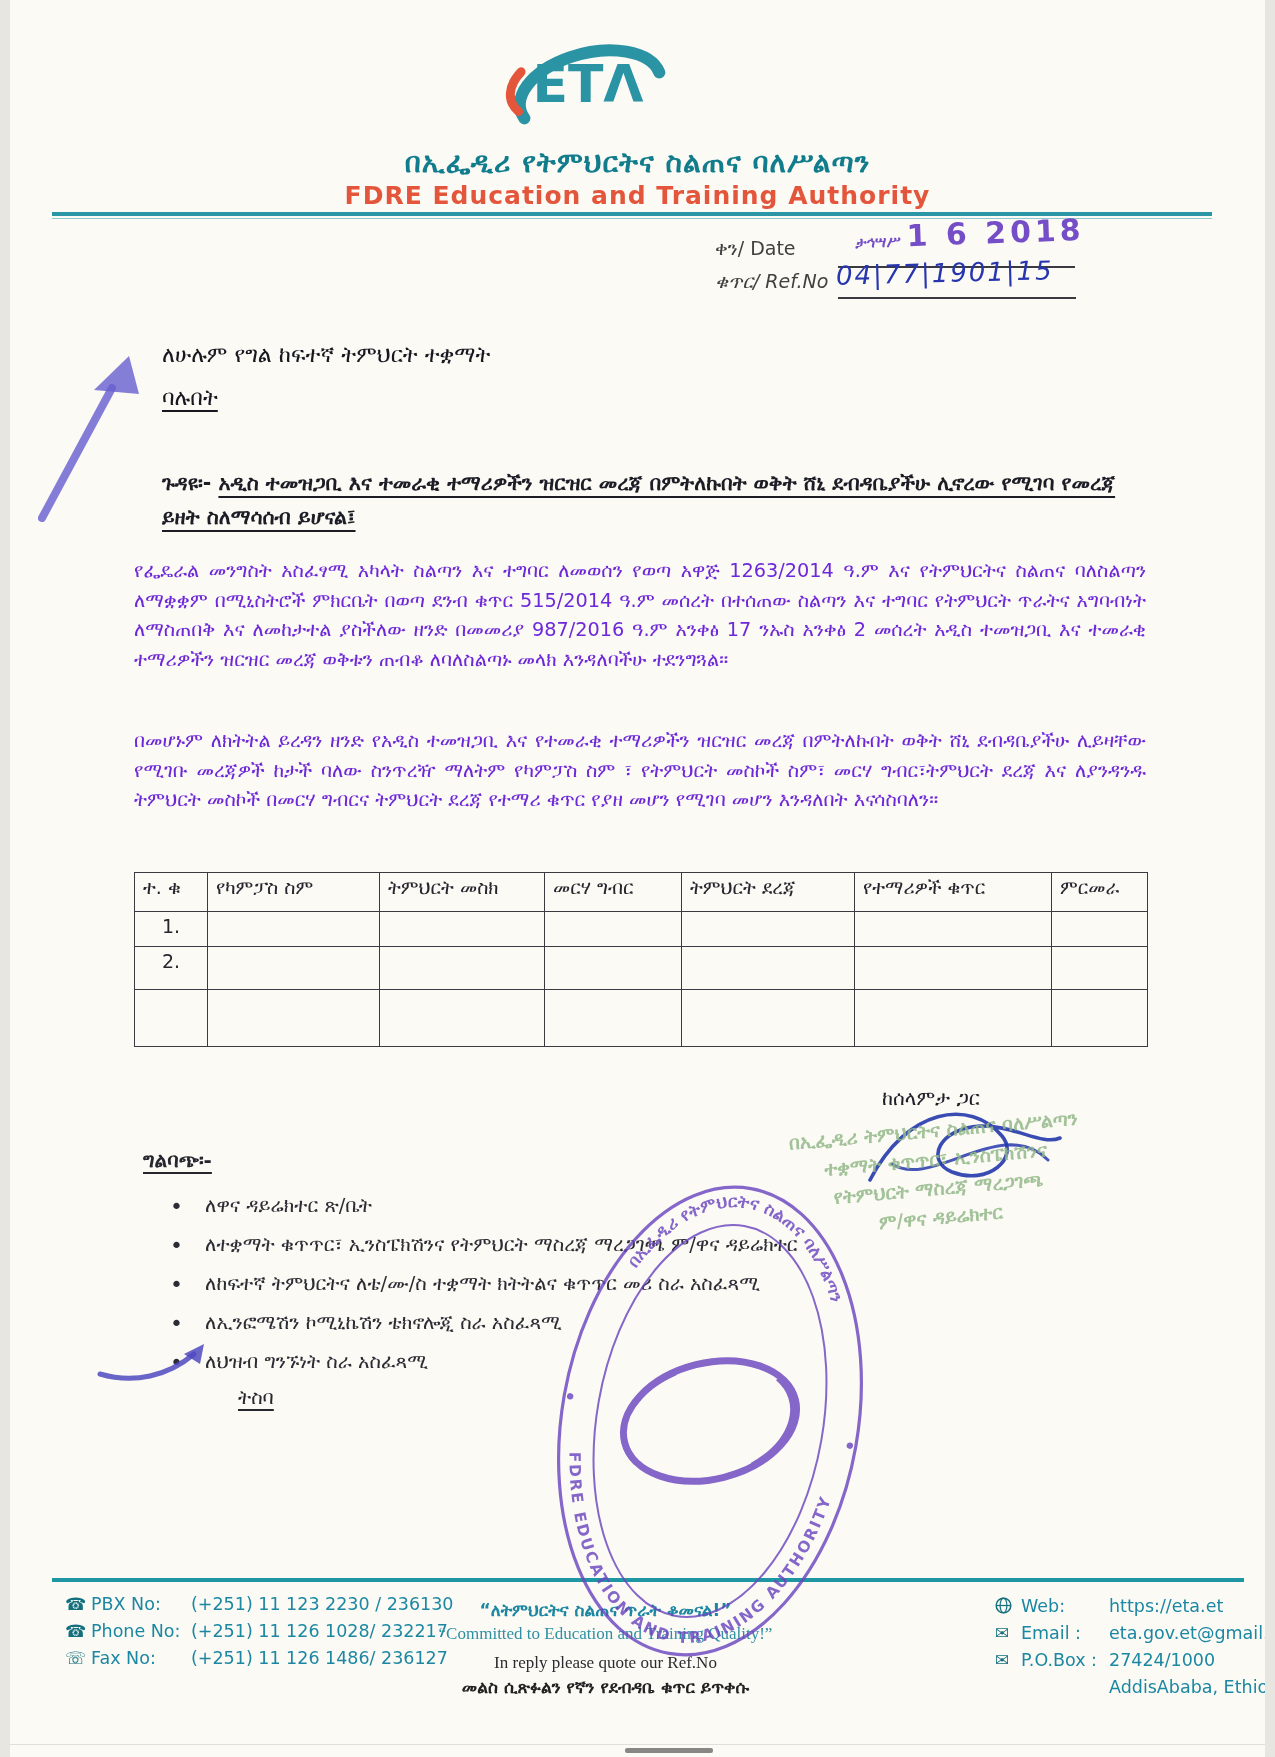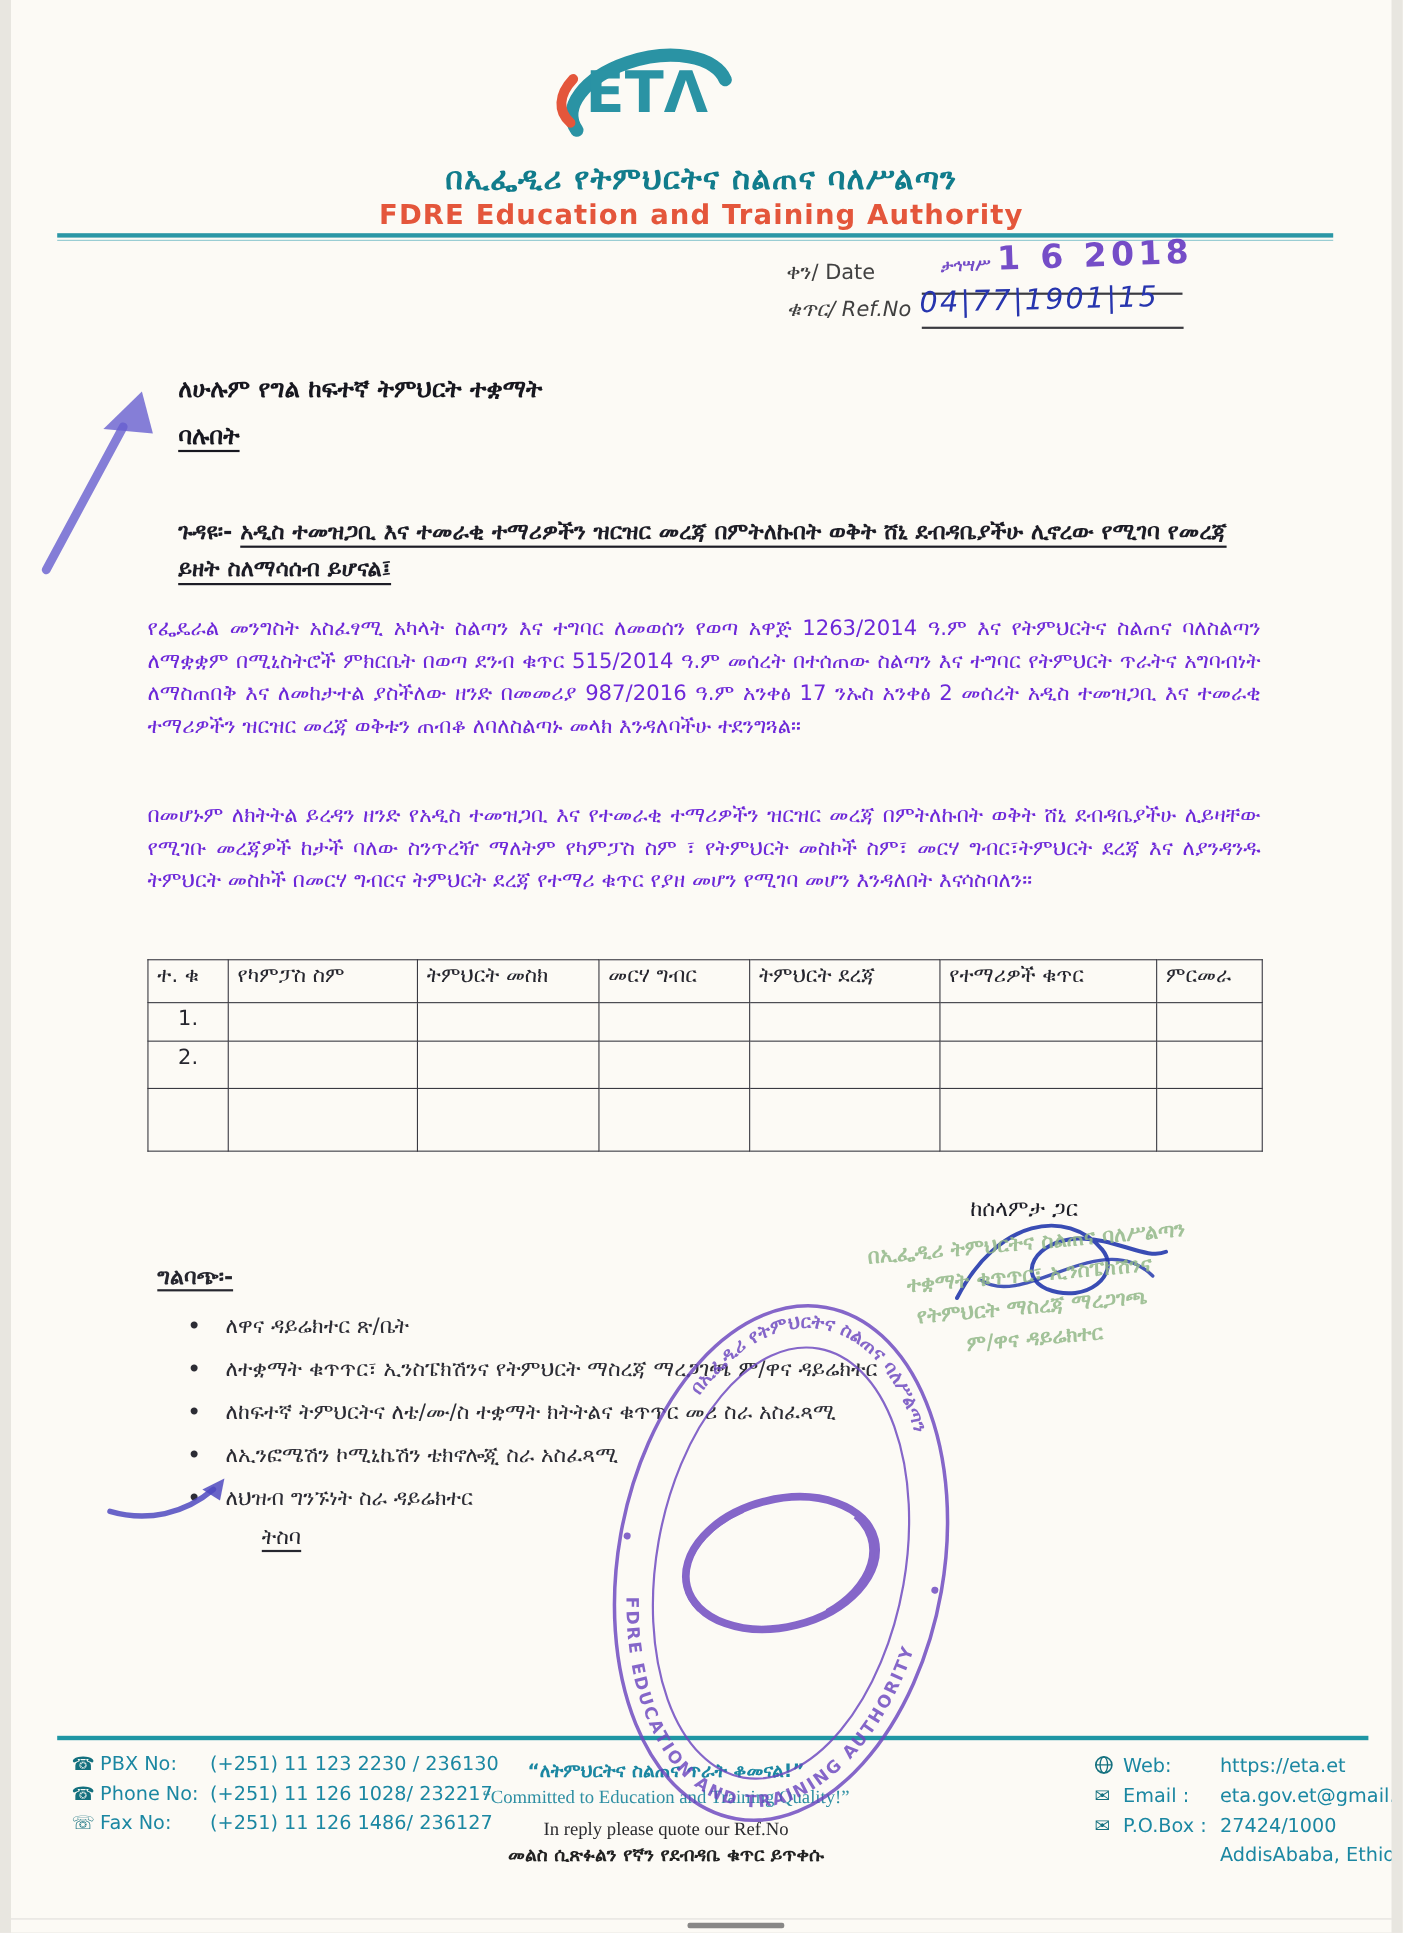--- a/index.html
+++ b/index.html
@@ -18,21 +18,21 @@
 
   
   .lbl{font-size:19px;color:#404040;}
   .u-line{height:2px;background:#3a3a40;}
   .date-stamp{color:#6a3fc4;opacity:.92;transform:rotate(-2deg);white-space:nowrap;}
   .date-stamp .mo{font-size:15px;font-weight:bold;margin-right:6px;}
   .date-stamp .dg{font-size:30px;font-weight:bold;letter-spacing:4px;}
   .handwrite{font-size:26px;font-style:italic;color:#2735ae;letter-spacing:2px;transform:rotate(-1.5deg);white-space:nowrap;}
 
   
-  .recip{font-size:22px;font-weight:bold;color:#17171f;}
+  .recip{font-size:22px;font-weight:normal;color:#17171f;}
   .uln{text-decoration:underline;text-underline-offset:5px;text-decoration-thickness:2px;}
   .subject{width:992px;font-size:20.5px;line-height:34px;font-weight:bold;color:#1d1d26;}
   .subject .stext{text-decoration:underline;text-underline-offset:6px;text-decoration-thickness:1.5px;}
   .para{width:1012px;font-size:19.3px;line-height:29.5px;color:#6d28d9;text-align:justify;}
 
   
   table.info{border-collapse:collapse;width:1014px;font-size:19px;color:#26262e;border-radius:21px;}
   table.info th,table.info td{border:1.5px solid #3a3a42;padding:3px 8px;font-weight:normal;text-align:left;vertical-align:top;}
   table.info th{height:32px;white-space:nowrap;}
   table.info th:nth-child(1){width:56px;}
@@ -190,21 +190,21 @@
       <div class="cc-item">
         <span class="bullet">•</span>
         <span>ለከፍተኛ ትምህርትና ለቴ/ሙ/ስ ተቋማት ክትትልና ቁጥጥር መሪ ስራ አስፈጻሚ</span>
       </div>
       <div class="cc-item">
         <span class="bullet">•</span>
         <span>ለኢንፎሜሽን ኮሚኒኬሽን ቴክኖሎጂ ስራ አስፈጻሚ</span>
       </div>
       <div class="cc-item">
         <span class="bullet">•</span>
-        <span>ለህዝብ ግንኙነት ስራ ዳይሬክተር</span>
+        <span>ለህዝብ ግንኙነት ስራ አስፈጻሚ</span>
       </div>
     </div>
   <div class="abs uln" style="left:228px;top:1386px;font-size:19.5px;">ትስባ</div>
 
   <div class="abs noptr" style="left:86px;top:1332px;">
     <svg width="120" height="55" viewBox="0 0 120 55">
       <path d="M4,42 C38,52 72,44 98,22" fill="none" stroke="#4f49c0" stroke-width="5" stroke-linecap="round" opacity="0.85"></path>
       <polygon points="108,12 104,32 88,22" fill="#4f49c0" opacity="0.85"></polygon>
     </svg>
   </div>

